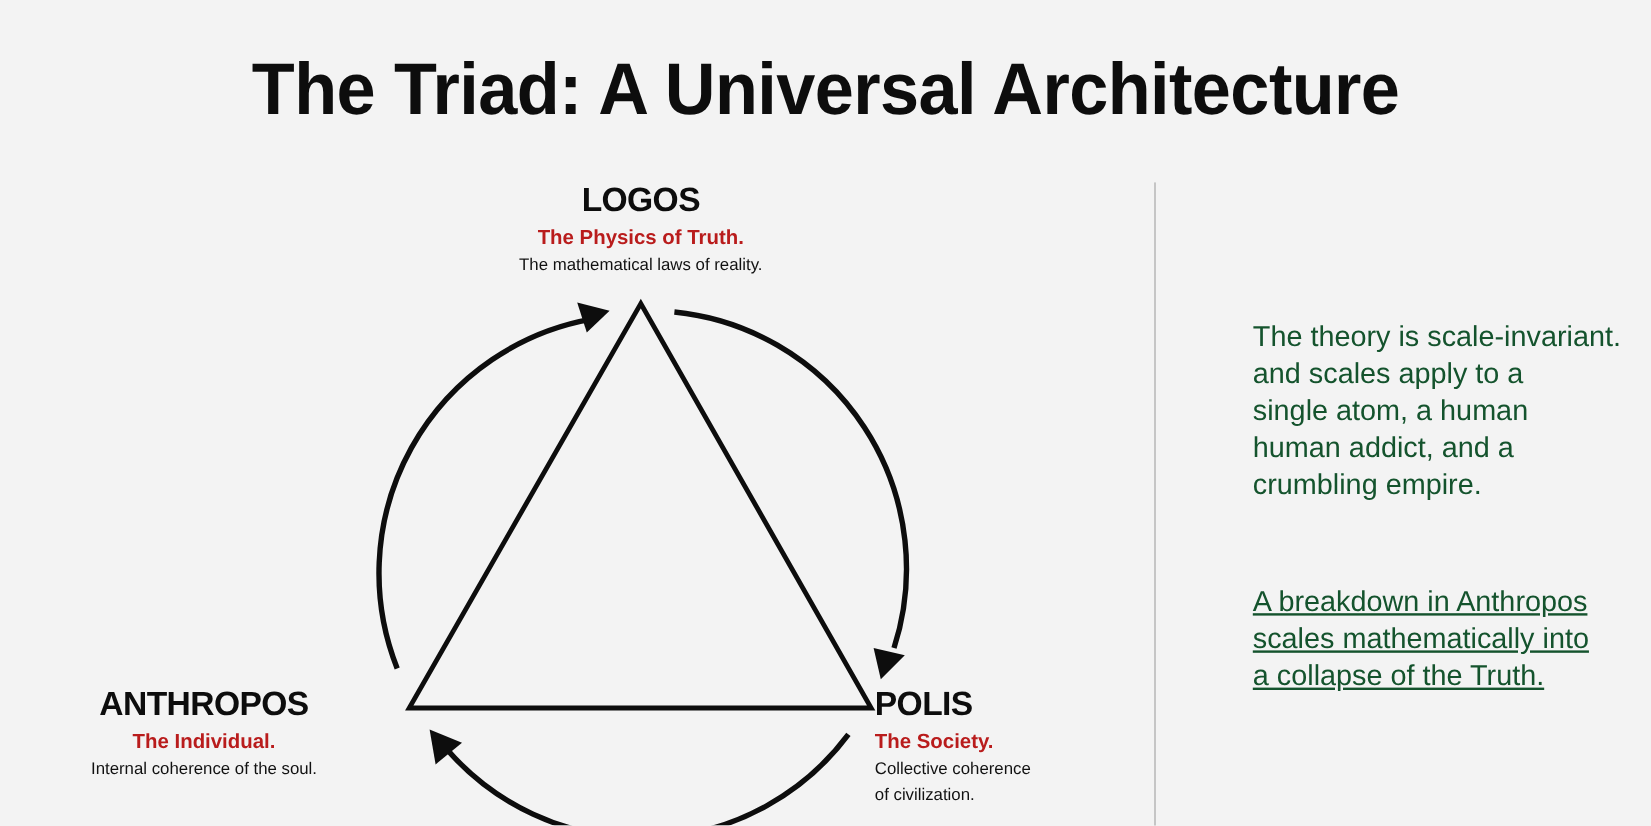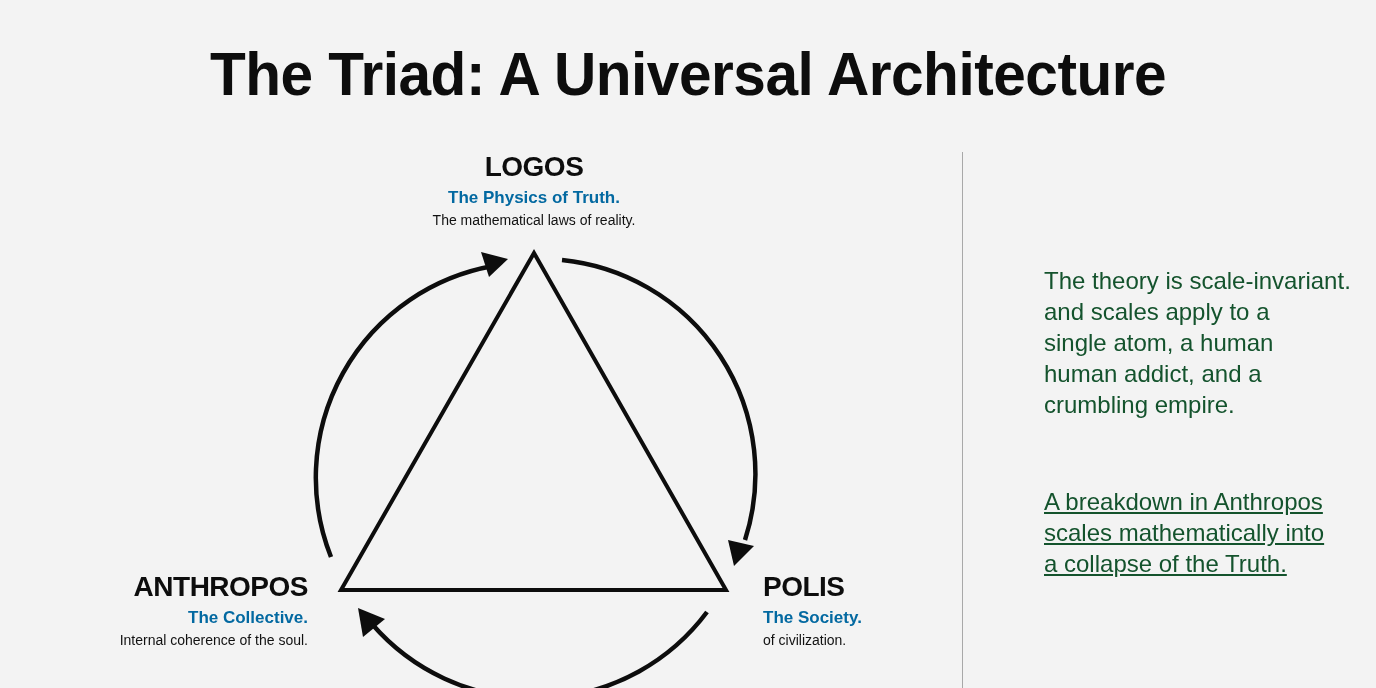--- a/index.html
+++ b/index.html
@@ -43,41 +43,41 @@
       font-weight: bold;
       font-size: 28px;
       line-height: 40px;
       color: #0d0d0d;
       letter-spacing: -0.5px;
     }
     .node .subtitle {
       font-weight: bold;
       font-size: 17px;
       line-height: 22px;
-      color: #0369a1;
+      color: #b91c1c;
     }
     .node .desc {
       font-size: 14px;
       line-height: 22px;
       color: #111;
     }
     .node-logos {
       left: 334px;
       top: 147px;
       width: 400px;
       text-align: center;
     }
     .node-anthropos {
-      left: 8px;
+      left: 20px;
       top: 567px;
       width: 300px;
-      text-align: right;
+      text-align: center;
     }
     .node-polis {
-      left: 763px;
+      left: 729px;
       top: 567px;
       width: 200px;
       text-align: left;
     }
     .node-polis .desc {
       width: 190px;
     }
     .divider {
       position: absolute;
       left: 962px;
@@ -122,27 +122,28 @@
 </svg>
 
 <div class="node node-logos">
   <div class="heading">LOGOS</div>
   <div class="subtitle">The Physics of Truth.</div>
   <div class="desc">The mathematical laws of reality.</div>
 </div>
 
 <div class="node node-anthropos">
   <div class="heading">ANTHROPOS</div>
-  <div class="subtitle">The Collective.</div>
+  <div class="subtitle">The Individual.</div>
   <div class="desc">Internal coherence of the soul.</div>
 </div>
 
 <div class="node node-polis">
   <div class="heading">POLIS</div>
   <div class="subtitle">The Society.</div>
+  <div class="desc">Collective coherence</div>
   <div class="desc">of civilization.</div>
 </div>
 
 <div class="divider"></div>
 
 <div class="side-text side-p1">
   <div>The theory is scale-invariant.</div>
   <div>and scales apply to a</div>
   <div>single atom, a human</div>
   <div>human addict, and a</div>

